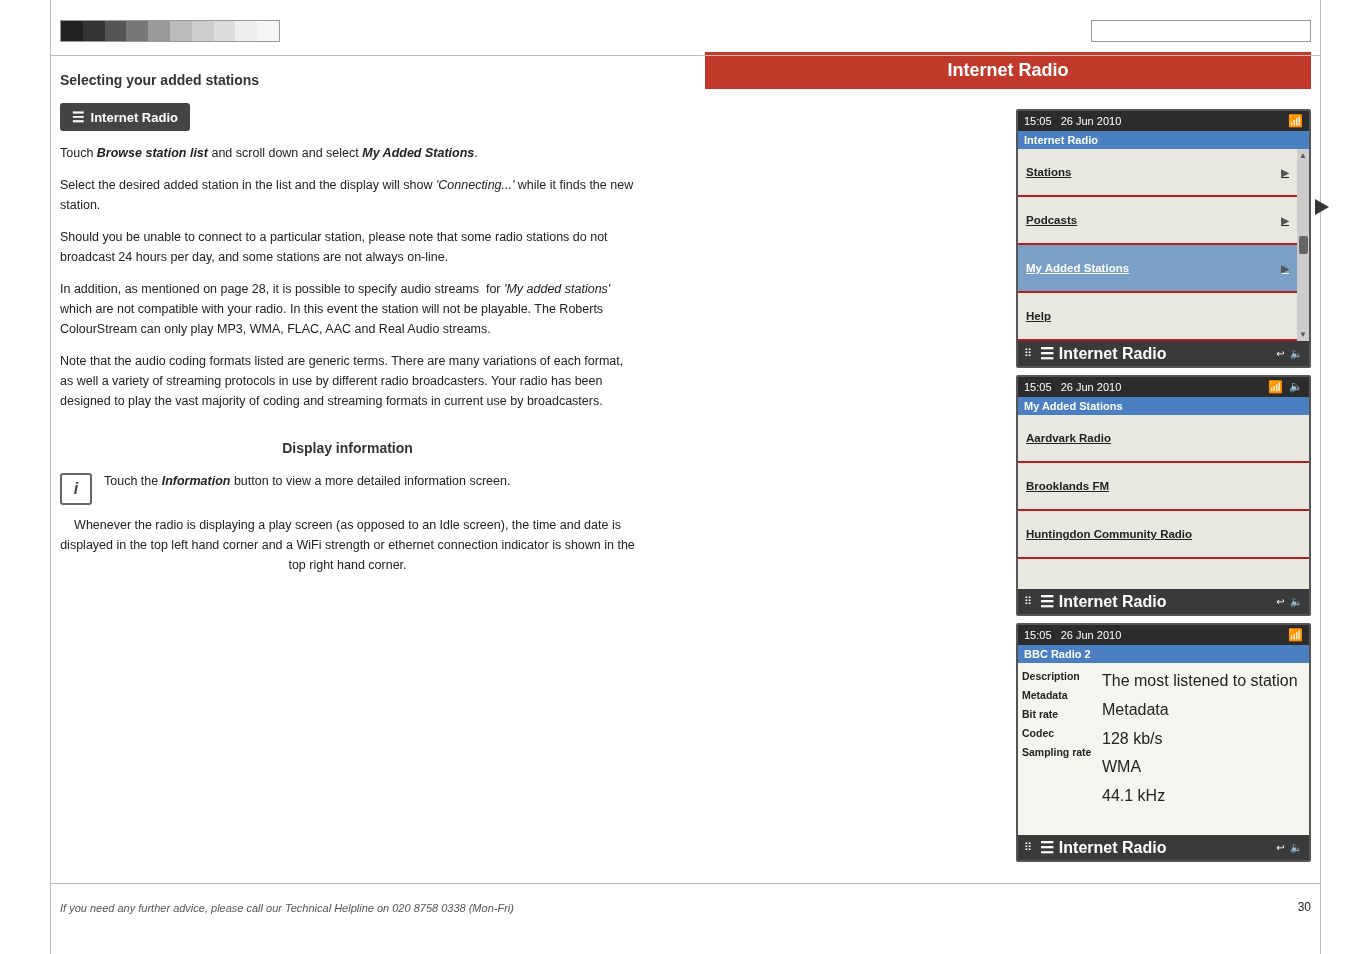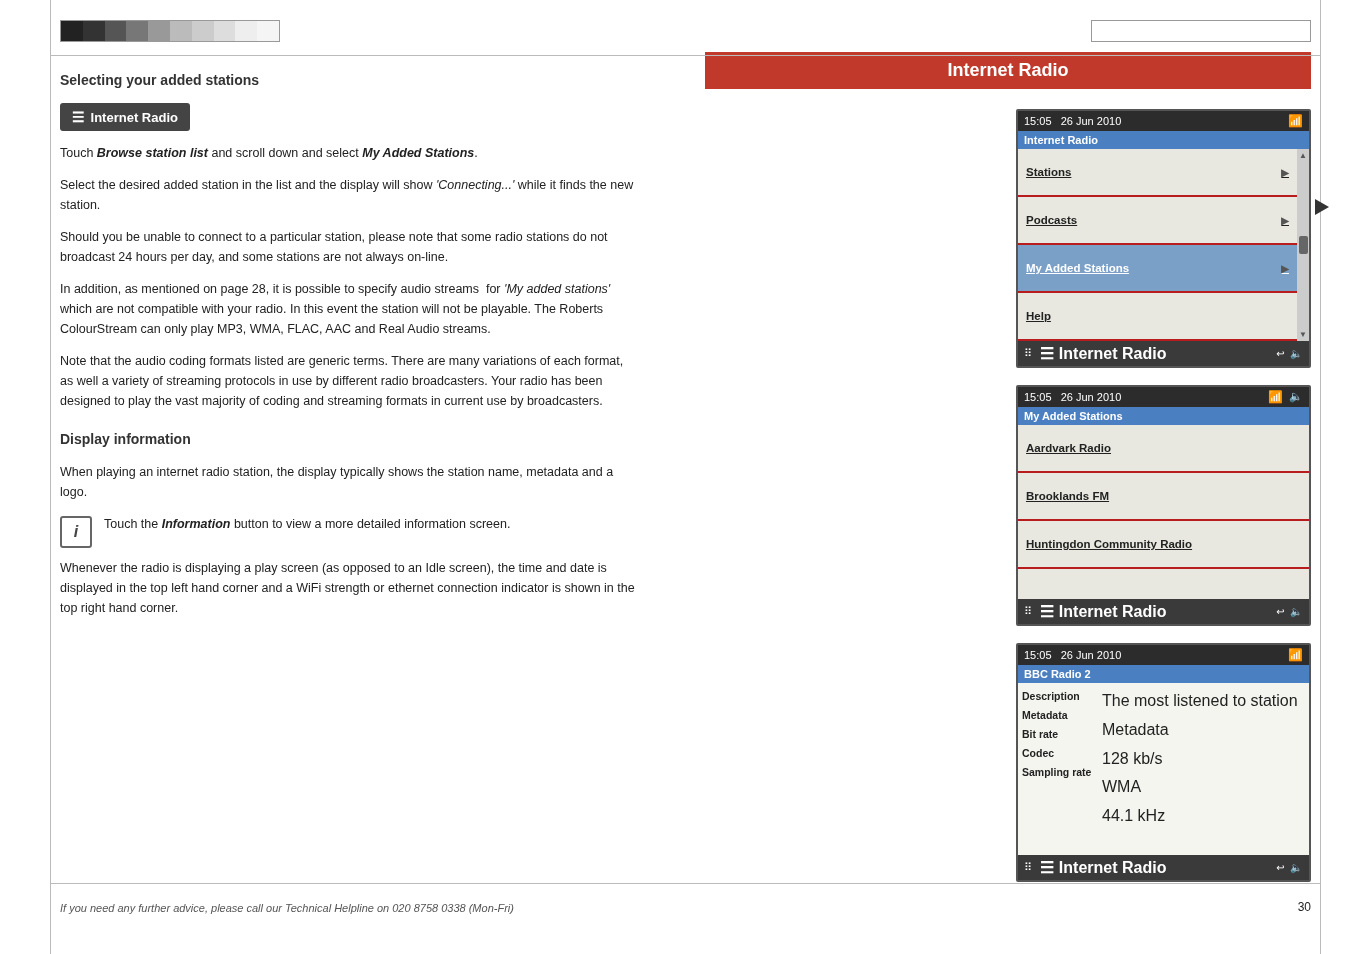--- a/index.html
+++ b/index.html
@@ -123,21 +123,22 @@
       font-weight: bold;
       font-size: 16px;
       color: #444;
       flex-shrink: 0;
       margin-right: 12px;
       margin-top: 2px;
     }
 
     
     .display-section {
-      margin-top: 20px;
+      margin-top: 29px;
+      text-align: center;
     }
 
     
     .footer-text {
       font-size: 11px;
       color: #555;
       font-style: italic;
       position: absolute;
       bottom: 40px;
       left: 60px;
@@ -190,21 +191,21 @@
       right: 0;
       height: 1px;
       background: #bbb;
     }
 
     
     .device-screens {
       display: flex;
       flex-direction: column;
       align-items: flex-end;
-      gap: 12px;
+      gap: 2px;
     }
 
     
     .device-screen {
       width: 300px;
       border: 2px solid #555;
       background: #f5f5f0;
       font-size: 11px;
       position: relative;
       border-radius: 2px;
@@ -359,21 +360,20 @@
       In addition, as mentioned on page 28, it is possible to specify audio streams &nbsp;for <i>'My added stations'</i> which are not compatible with your radio. In this event the station will not be playable. The Roberts ColourStream can only play MP3, WMA, FLAC, AAC and Real Audio streams.
     </div>
 
     <div class="body-text">
       Note that the audio coding formats listed are generic terms. There are many variations of each format, as well a variety of streaming protocols in use by different radio broadcasters. Your radio has been designed to play the vast majority of coding and streaming formats in current use by broadcasters.
     </div>
 
     <div class="display-section">
       <div class="section-title">Display information</div>
 
-      <div class="body-text">When playing an internet radio station, the display typically shows the station name, metadata and a logo.</div>
 
       <div class="info-box">
         <div class="info-icon">i</div>
         <div class="body-text" style="margin-bottom:0;">
           Touch the <b>Information</b> button to view a more detailed information screen.
         </div>
       </div>
 
       <div class="body-text">Whenever the radio is displaying a play screen (as opposed to an Idle screen), the time and date is displayed in the top left hand corner and a WiFi strength or ethernet connection indicator is shown in the top right hand corner.</div>
     </div>

